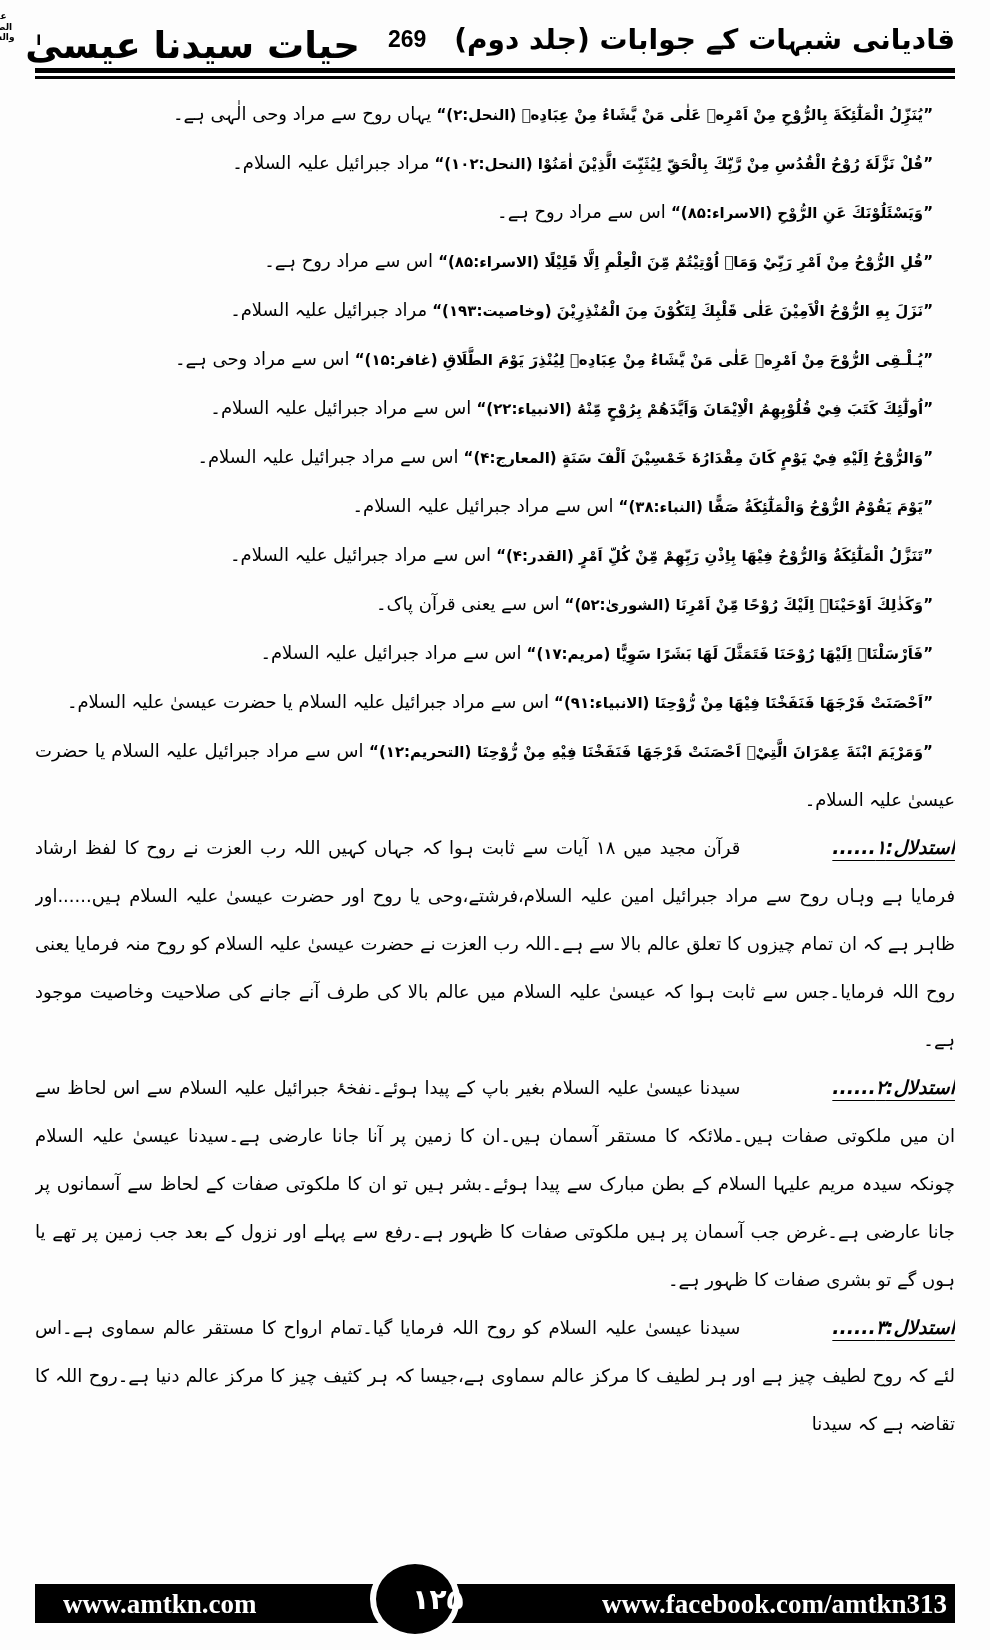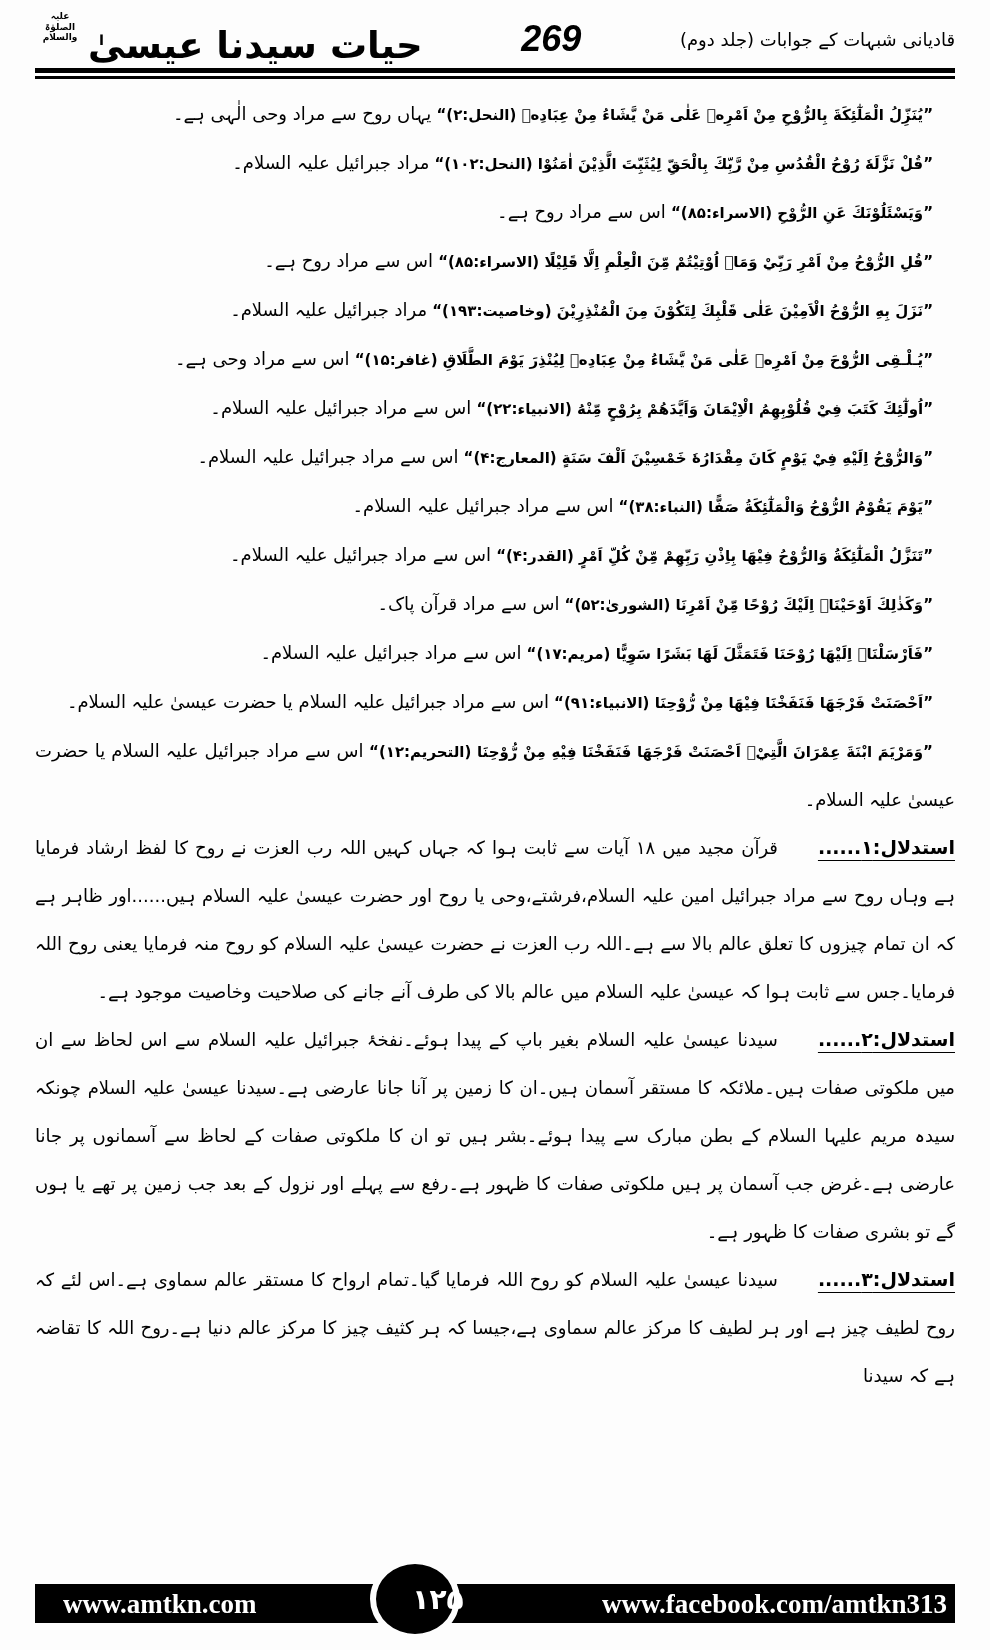--- a/index.html
+++ b/index.html
@@ -6,24 +6,24 @@
   .page{
     position:relative;width:990px;height:1650px;background:#fdfdfd;
     margin:0 auto;overflow:hidden;color:#000;
     font-family:"DejaVu Sans",sans-serif;
   }
   
   .header{
     position:absolute;top:12px;left:35px;right:35px;height:54px;
     direction:rtl;display:flex;align-items:center;justify-content:space-between;
   }
-  .book-name{font-size:18px;font-weight:400;white-space:nowrap;}
+  .book-name{font-size:28px;font-weight:700;white-space:nowrap;}
   .page-number{
-    font-family:"Liberation Sans",sans-serif;font-size:36px;font-weight:700;
-    direction:ltr;margin:0 28px;font-style:italic;
+    font-family:"Liberation Sans",sans-serif;font-size:23px;font-weight:700;
+    direction:ltr;margin:0 28px;
   }
   .book-title{font-size:37px;font-weight:700;white-space:nowrap;letter-spacing:-1px;}
   .honorific{
     display:inline-block;width:50px;font-size:9px;line-height:1.15;font-weight:700;
     text-align:center;vertical-align:18px;margin-right:3px;white-space:normal;
   }
   .header-rule{
     position:absolute;top:68px;left:35px;right:35px;height:3px;
     border-top:5px solid #000;border-bottom:3px solid #000;
   }
@@ -31,21 +31,21 @@
   .page-body{
     position:absolute;top:90px;left:35px;right:35px;bottom:95px;
     direction:rtl;text-align:justify;overflow:hidden;
   }
   .page-body p{margin:0;line-height:47px;}
   p.verse{text-indent:22px;}
   .arabic{font-size:15px;font-weight:700;}
   .urdu{font-size:18px;}
   .arg-label{
     font-size:19px;font-weight:700;text-decoration:underline;
-    text-underline-offset:6px;margin-left:40px;
+    text-underline-offset:6px;margin-left:92px;font-style:italic;
   }
   .arg-text{font-size:18px;}
   
   .footer-bar{
     position:absolute;left:35px;right:35px;top:1584px;height:39px;background:#000;
   }
   .footer-left-url,.footer-right-url{
     position:absolute;top:50%;transform:translateY(-50%);color:#fff;
     font-family:"Liberation Serif",serif;font-weight:700;white-space:nowrap;
   }
@@ -75,21 +75,21 @@
     <p class="verse"><span class="arabic">”يُنَزِّلُ الْمَلٰٓئِكَةَ بِالرُّوْحِ مِنْ اَمْرِهٖ عَلٰى مَنْ يَّشَاءُ مِنْ عِبَادِهٖ (النحل:۲)“</span> <span class="urdu">یہاں روح سے مراد وحی الٰہی ہے۔</span></p>
     <p class="verse"><span class="arabic">”قُلْ نَزَّلَهٗ رُوْحُ الْقُدُسِ مِنْ رَّبِّكَ بِالْحَقِّ لِيُثَبِّتَ الَّذِيْنَ اٰمَنُوْا (النحل:۱۰۲)“</span> <span class="urdu">مراد جبرائیل علیہ السلام۔</span></p>
     <p class="verse"><span class="arabic">”وَيَسْئَلُوْنَكَ عَنِ الرُّوْحِ (الاسراء:۸۵)“</span> <span class="urdu">اس سے مراد روح ہے۔</span></p>
     <p class="verse"><span class="arabic">”قُلِ الرُّوْحُ مِنْ اَمْرِ رَبِّيْ وَمَاۤ اُوْتِيْتُمْ مِّنَ الْعِلْمِ اِلَّا قَلِيْلًا (الاسراء:۸۵)“</span> <span class="urdu">اس سے مراد روح ہے۔</span></p>
     <p class="verse"><span class="arabic">”نَزَلَ بِهِ الرُّوْحُ الْاَمِيْنَ عَلٰى قَلْبِكَ لِتَكُوْنَ مِنَ الْمُنْذِرِيْنَ (وخاصیت:۱۹۳)“</span> <span class="urdu">مراد جبرائیل علیہ السلام۔</span></p>
     <p class="verse"><span class="arabic">”يُـلْـقِى الرُّوْحَ مِنْ اَمْرِهٖ عَلٰى مَنْ يَّشَاءُ مِنْ عِبَادِهٖ لِيُنْذِرَ يَوْمَ الطَّلَاقِ (غافر:۱۵)“</span> <span class="urdu">اس سے مراد وحی ہے۔</span></p>
     <p class="verse"><span class="arabic">”اُولٰٓئِكَ كَتَبَ فِيْ قُلُوْبِهِمُ الْاِيْمَانَ وَاَيَّدَهُمْ بِرُوْحٍ مِّنْهُ (الانبياء:۲۲)“</span> <span class="urdu">اس سے مراد جبرائیل علیہ السلام۔</span></p>
     <p class="verse"><span class="arabic">”وَالرُّوْحُ اِلَيْهِ فِيْ يَوْمٍ كَانَ مِقْدَارُهٗ خَمْسِيْنَ اَلْفَ سَنَةٍ (المعارج:۴)“</span> <span class="urdu">اس سے مراد جبرائیل علیہ السلام۔</span></p>
     <p class="verse"><span class="arabic">”يَوْمَ يَقُوْمُ الرُّوْحُ وَالْمَلٰٓئِكَةُ صَفًّا (النباء:۳۸)“</span> <span class="urdu">اس سے مراد جبرائیل علیہ السلام۔</span></p>
     <p class="verse"><span class="arabic">”تَنَزَّلُ الْمَلٰٓئِكَةُ وَالرُّوْحُ فِيْهَا بِاِذْنِ رَبِّهِمْ مِّنْ كُلِّ اَمْرٍ (القدر:۴)“</span> <span class="urdu">اس سے مراد جبرائیل علیہ السلام۔</span></p>
-    <p class="verse"><span class="arabic">”وَكَذٰلِكَ اَوْحَيْنَاۤ اِلَيْكَ رُوْحًا مِّنْ اَمْرِنَا (الشورىٰ:۵۲)“</span> <span class="urdu">اس سے مراد قرآن پاک۔</span></p>
+    <p class="verse"><span class="arabic">”وَكَذٰلِكَ اَوْحَيْنَاۤ اِلَيْكَ رُوْحًا مِّنْ اَمْرِنَا (الشورىٰ:۵۲)“</span> <span class="urdu">اس سے یعنی قرآن پاک۔</span></p>
     <p class="verse"><span class="arabic">”فَاَرْسَلْنَاۤ اِلَيْهَا رُوْحَنَا فَتَمَثَّلَ لَهَا بَشَرًا سَوِيًّا (مريم:۱۷)“</span> <span class="urdu">اس سے مراد جبرائیل علیہ السلام۔</span></p>
     <p class="verse"><span class="arabic">”اَحْصَنَتْ فَرْجَهَا فَنَفَخْنَا فِيْهَا مِنْ رُّوْحِنَا (الانبياء:۹۱)“</span> <span class="urdu">اس سے مراد جبرائیل علیہ السلام یا حضرت عیسیٰ علیہ السلام۔</span></p>
     <p class="verse"><span class="arabic">”وَمَرْيَمَ ابْنَةَ عِمْرَانَ الَّتِيْۤ اَحْصَنَتْ فَرْجَهَا فَنَفَخْنَا فِيْهِ مِنْ رُّوْحِنَا (التحريم:۱۲)“</span> <span class="urdu">اس سے مراد جبرائیل علیہ السلام یا حضرت عیسیٰ علیہ السلام۔</span></p>
 
     <p class="argument"><span class="arg-label">استدلال:۱......</span><span class="arg-text">قرآن مجید میں ۱۸ آیات سے ثابت ہوا کہ جہاں کہیں اللہ رب العزت نے روح کا لفظ ارشاد فرمایا ہے وہاں روح سے مراد جبرائیل امین علیہ السلام،فرشتے،وحی یا روح اور حضرت عیسیٰ علیہ السلام ہیں......اور ظاہر ہے کہ ان تمام چیزوں کا تعلق عالم بالا سے ہے۔اللہ رب العزت نے حضرت عیسیٰ علیہ السلام کو روح منہ فرمایا یعنی روح اللہ فرمایا۔جس سے ثابت ہوا کہ عیسیٰ علیہ السلام میں عالم بالا کی طرف آنے جانے کی صلاحیت وخاصیت موجود ہے۔</span></p>
     <p class="argument"><span class="arg-label">استدلال:۲......</span><span class="arg-text">سیدنا عیسیٰ علیہ السلام بغیر باپ کے پیدا ہوئے۔نفخۂ جبرائیل علیہ السلام سے اس لحاظ سے ان میں ملکوتی صفات ہیں۔ملائکہ کا مستقر آسمان ہیں۔ان کا زمین پر آنا جانا عارضی ہے۔سیدنا عیسیٰ علیہ السلام چونکہ سیدہ مریم علیہا السلام کے بطن مبارک سے پیدا ہوئے۔بشر ہیں تو ان کا ملکوتی صفات کے لحاظ سے آسمانوں پر جانا عارضی ہے۔غرض جب آسمان پر ہیں ملکوتی صفات کا ظہور ہے۔رفع سے پہلے اور نزول کے بعد جب زمین پر تھے یا ہوں گے تو بشری صفات کا ظہور ہے۔</span></p>
     <p class="argument"><span class="arg-label">استدلال:۳......</span><span class="arg-text">سیدنا عیسیٰ علیہ السلام کو روح اللہ فرمایا گیا۔تمام ارواح کا مستقر عالم سماوی ہے۔اس لئے کہ روح لطیف چیز ہے اور ہر لطیف کا مرکز عالم سماوی ہے،جیسا کہ ہر کثیف چیز کا مرکز عالم دنیا ہے۔روح اللہ کا تقاضہ ہے کہ سیدنا</span></p>
   </div>
 
   <div class="footer-bar">

